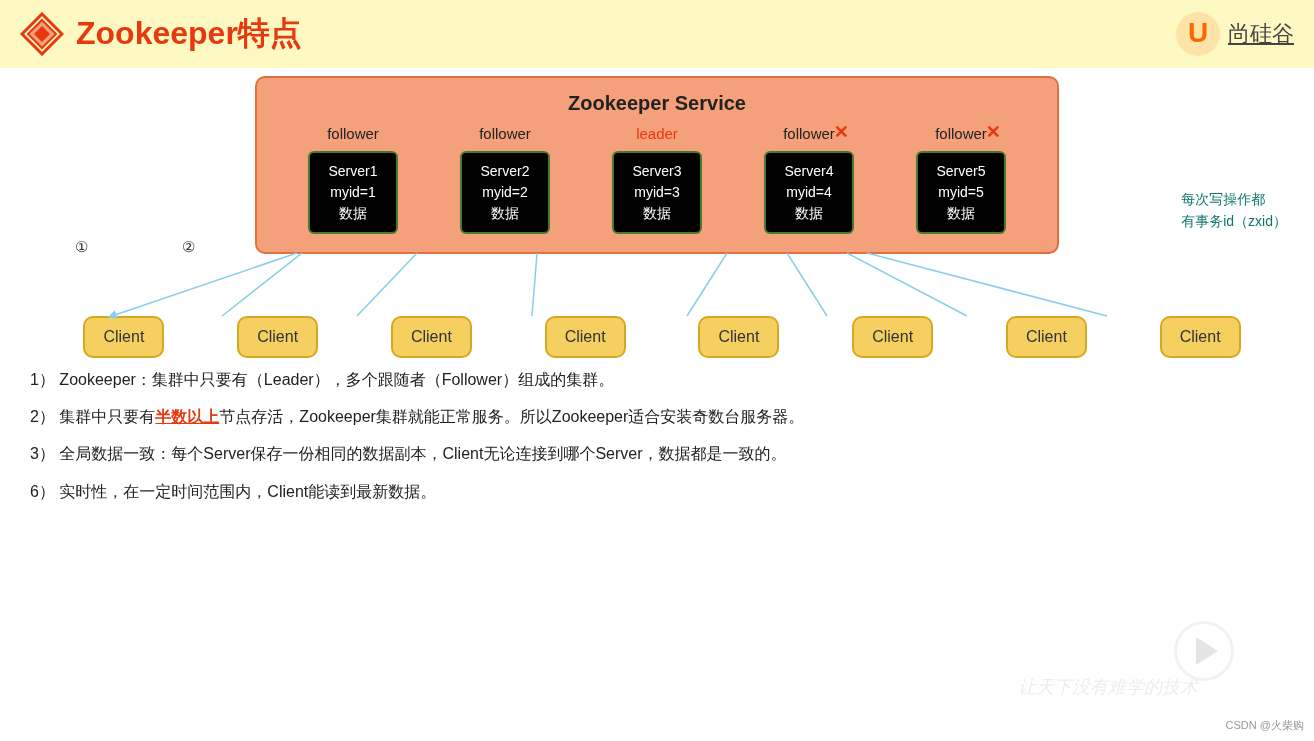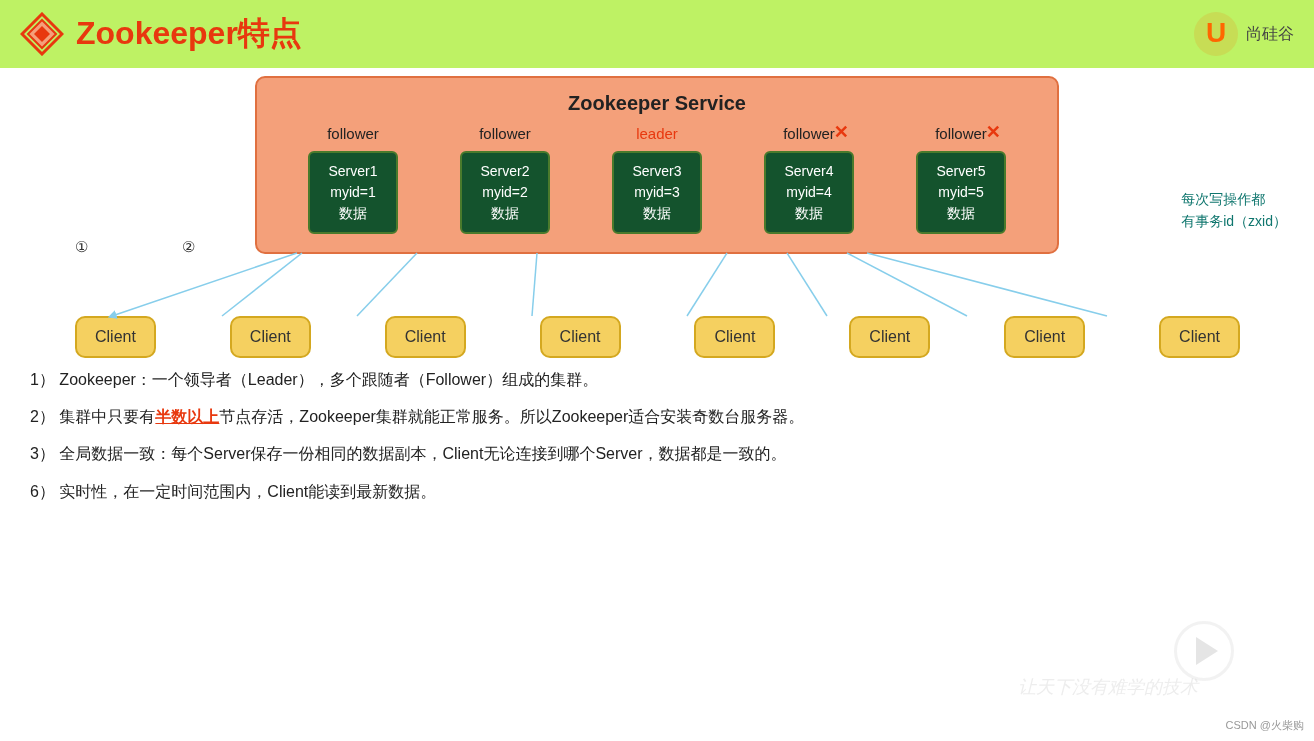--- a/index.html
+++ b/index.html
@@ -11,21 +11,21 @@
       overflow: hidden;
       position: relative;
     }
 
     
     .header {
       display: flex;
       align-items: center;
       justify-content: space-between;
       padding: 10px 20px;
-      background: #bef264;
+      background: #fef9c3;
     }
     .header-left {
       display: flex;
       align-items: center;
       gap: 12px;
     }
     .logo-diamond {
       width: 44px;
       height: 44px;
     }
@@ -82,21 +82,21 @@
       font-size: 15px;
       color: #222;
       font-weight: normal;
       min-height: 22px;
     }
     .server-role.leader {
       color: #e8380e;
       font-weight: normal;
     }
     .server-box {
-      background: #14532d;
+      background: #000000;
       border: 2px solid #4a7a2c;
       border-radius: 6px;
       padding: 8px 12px;
       text-align: center;
       color: #fff;
       font-size: 14px;
       line-height: 1.5;
       min-width: 90px;
     }
     .x-mark {
@@ -116,21 +116,21 @@
       position: relative;
       width: 1260px;
       height: 290px;
       margin: 0 auto;
     }
 
     
     .clients-area {
       position: absolute;
       bottom: 0;
-      left: 1px;
+      left: 10px;
       right: 0;
       display: flex;
       justify-content: space-around;
       padding: 0 10px;
     }
     .client-box {
       background: #f5d060;
       border: 2px solid #d4a820;
       border-radius: 10px;
       padding: 10px 18px;
@@ -240,21 +240,21 @@
       <polygon points="22,14 30,22 22,30 14,22" fill="#e8380e"></polygon>
     </svg>
     <span class="title-text">Zookeeper特点</span>
   </div>
   <div class="logo-right">
 
     <svg class="logo-right-icon" viewBox="0 0 48 48">
       <circle cx="24" cy="24" r="22" fill="#ff6600" opacity="0.15"></circle>
       <text x="24" y="32" text-anchor="middle" font-size="28" font-weight="bold" fill="#ff6600">U</text>
     </svg>
-    <span style="font-size:16px;color:#444;">尚硅谷</span>
+    <span style="font-size:22px;color:#444;text-decoration:underline;">尚硅谷</span>
   </div>
 </div>
 
 <div class="main">
   <div class="diagram-area">
 
     <div class="zk-wrapper">
       <div class="zk-service-box">
         <div class="zk-service-title">Zookeeper Service</div>
         <div class="servers-row">
@@ -345,21 +345,21 @@
           <path d="M0,0 L6,3 L0,6 Z" fill="#87ceeb"></path>
         </marker>
       </defs>
     </svg>
   </div>
 </div>
 
 <div class="content-section">
   <div class="content-item">
     <span>1）</span>
-    <span>Zookeeper：一个领导者（Leader），多个跟随者（Follower）组成的集群。</span>
+    <span>Zookeeper：集群中只要有（Leader），多个跟随者（Follower）组成的集群。</span>
   </div>
   <div class="content-item">
     <span>2）</span>
     <span>集群中只要有</span><span class="highlight-red">半数以上</span><span>节点存活，Zookeeper集群就能正常服务。所以Zookeeper适合安装奇数台服务器。</span>
   </div>
   <div class="content-item">
     <span> 3）</span>
     <span>全局数据一致：每个Server保存一份相同的数据副本，Client无论连接到哪个Server，数据都是一致的。</span>
   </div>
   <div class="content-item">

